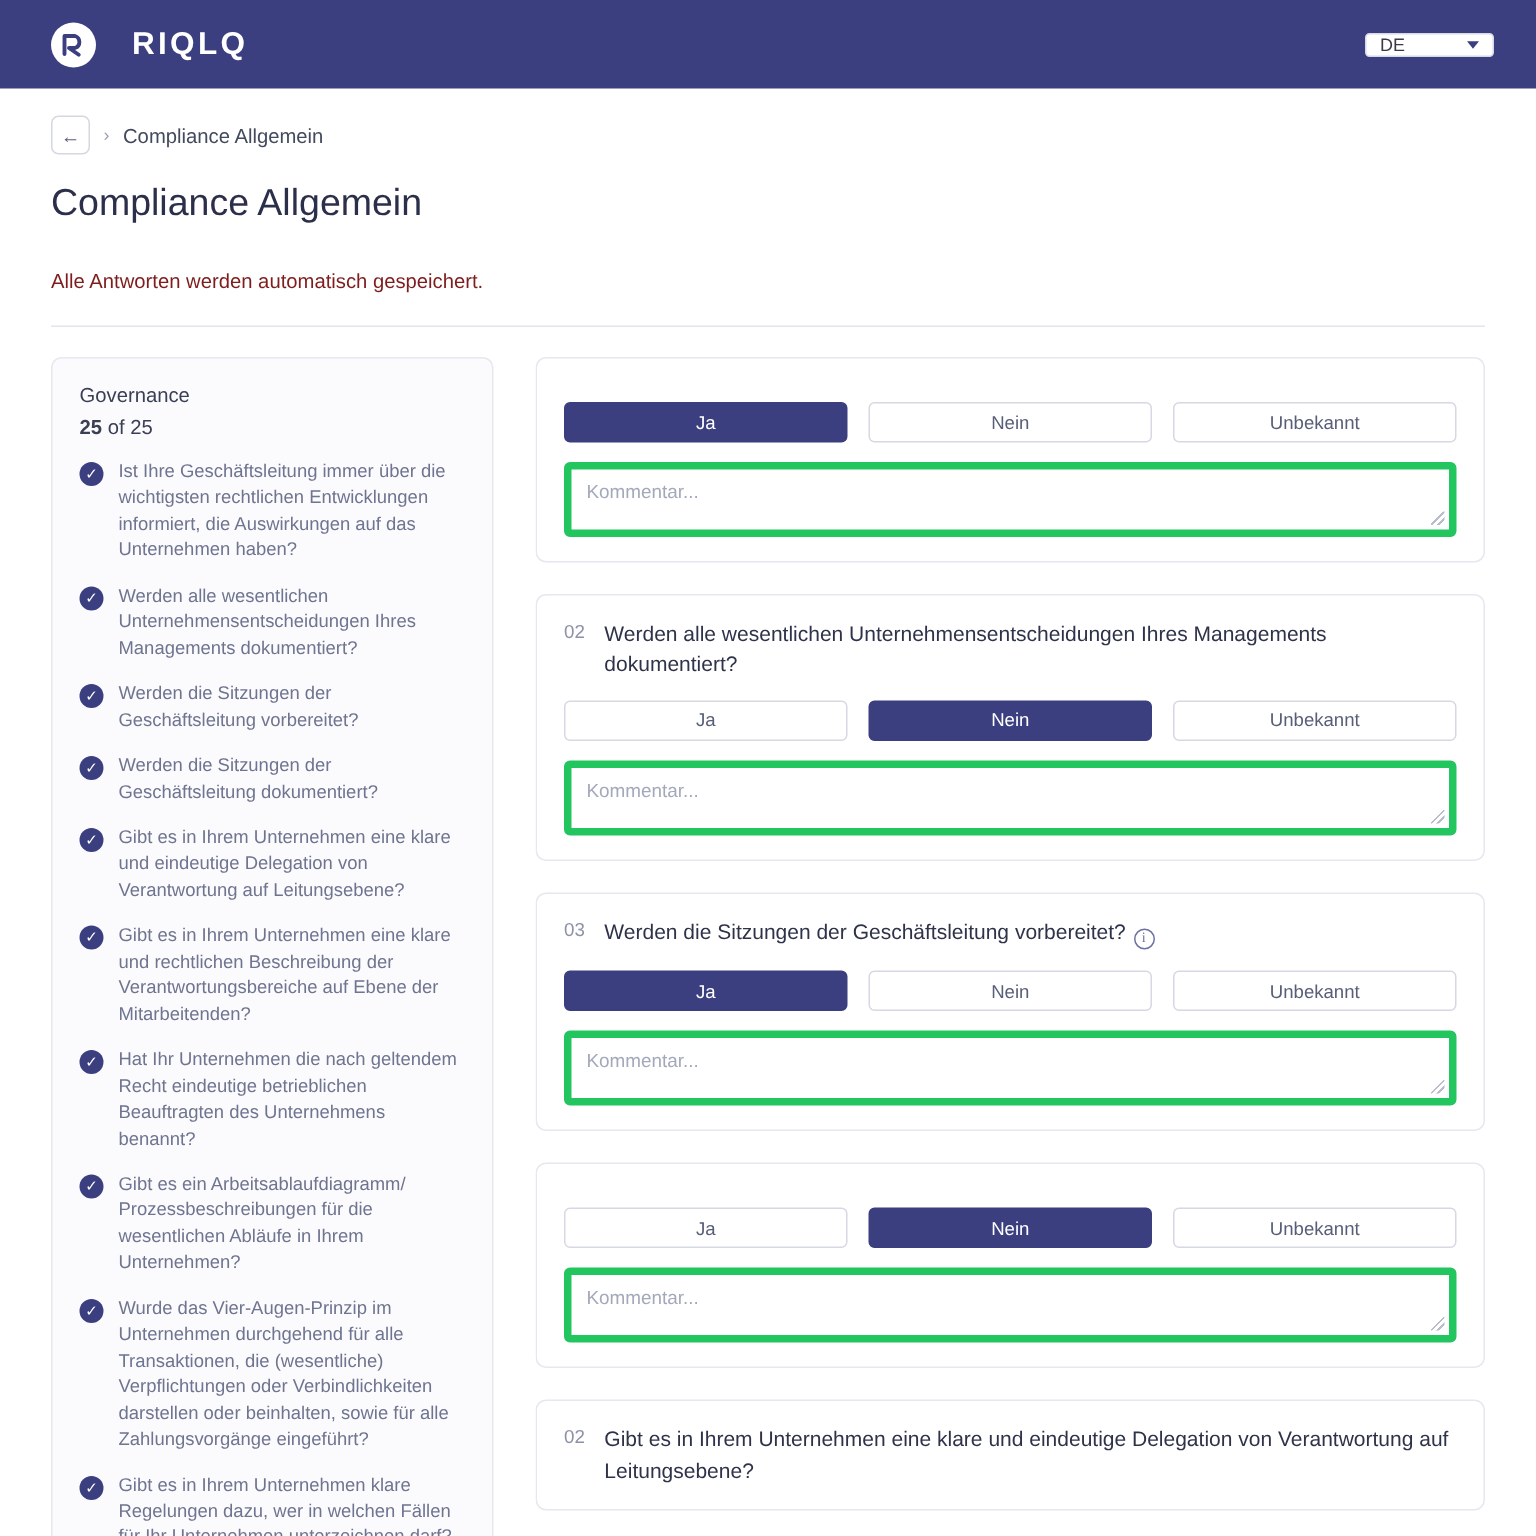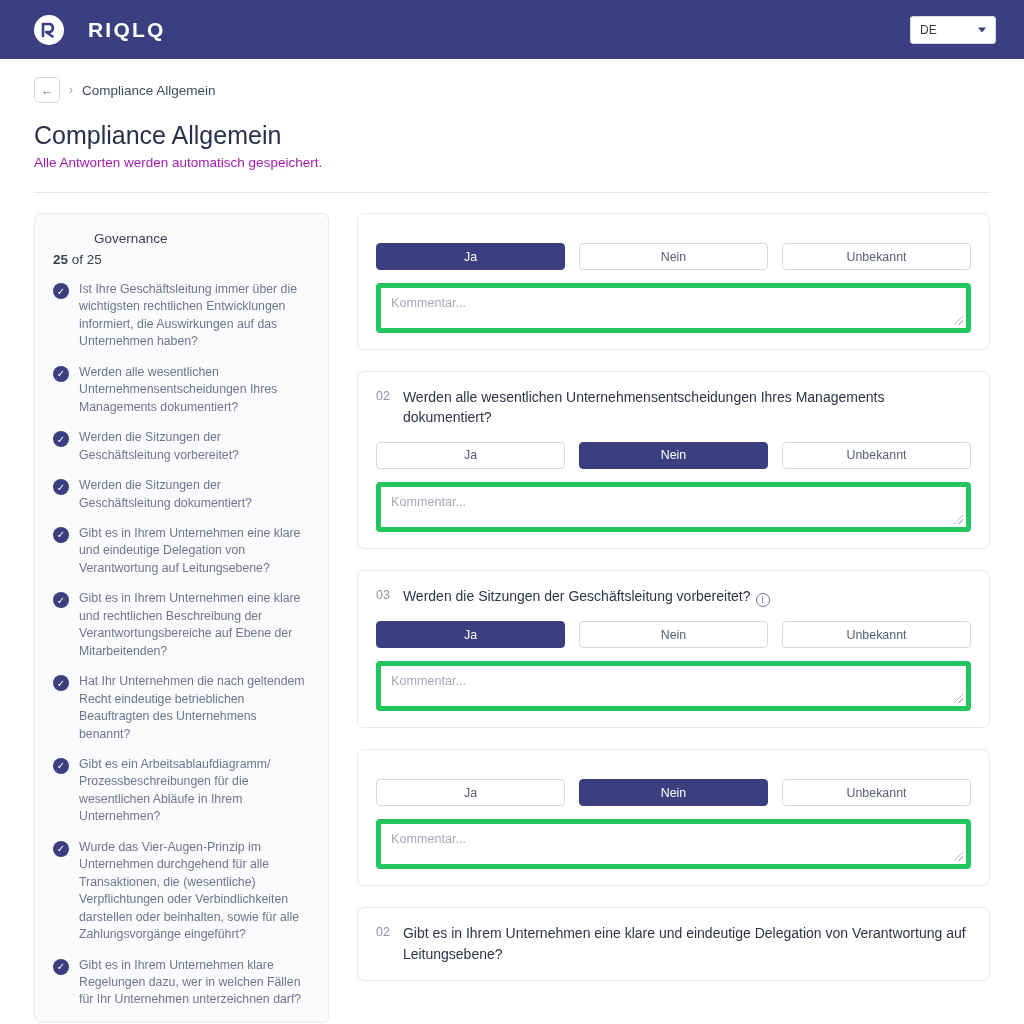--- a/index.html
+++ b/index.html
@@ -28,21 +28,21 @@
     display: flex; align-items: center; justify-content: center;
   }
   .brand-mark svg { display: block; }
   .brand-name {
     color: #ffffff;
     font-size: 21px;
     letter-spacing: 2.2px;
     font-weight: bold;
   }
   .lang-select {
-    width: 86px; height: 28px;
+    width: 86px; height: 16px;
     background: #ffffff;
     border-radius: 3px;
     display: flex; align-items: center;
     padding: 0 9px;
     font-size: 12px;
     color: #3a3a46;
     position: relative;
     border: 1px solid #d7d9e4;
   }
   .lang-select .caret {
@@ -70,22 +70,22 @@
   .crumb-sep { color: #9b9eb0; font-size: 12px; }
   .crumb-text { font-size: 13.5px; color: #444a5e; }
   .page-title {
     font-size: 25px;
     color: #2b2f4a;
     margin: 18px 0 0 0;
     font-weight: normal;
   }
   .page-sub {
     font-size: 13.5px;
-    color: #a21caf;
-    margin-top: 5px;
+    color: #7f1d1d;
+    margin-top: 30px;
   }
   .divider {
     margin: 22px 34px 0 34px;
     height: 1px;
     background: #e3e5ec;
   }
 
   
   .body {
     display: flex;
@@ -98,21 +98,21 @@
   .sidebar {
     width: 295px;
     flex: 0 0 295px;
     background: #fbfbfd;
     border: 1px solid #e6e7ef;
     border-radius: 7px;
     padding: 17px 18px 18px 18px;
     max-height: 810px;
     overflow: hidden;
   }
-  .sb-title { font-size: 13.5px; color: #3a3f55; margin-left: 41px; }
+  .sb-title { font-size: 13.5px; color: #3a3f55; }
   .sb-count { font-size: 13.5px; color: #3a3f55; margin-top: 6px; }
   .sb-count b { font-weight: bold; }
   .sb-list { margin-top: 14px; }
   .sb-item {
     display: flex;
     gap: 10px;
     margin-bottom: 13px;
     align-items: flex-start;
   }
   .sb-check {

